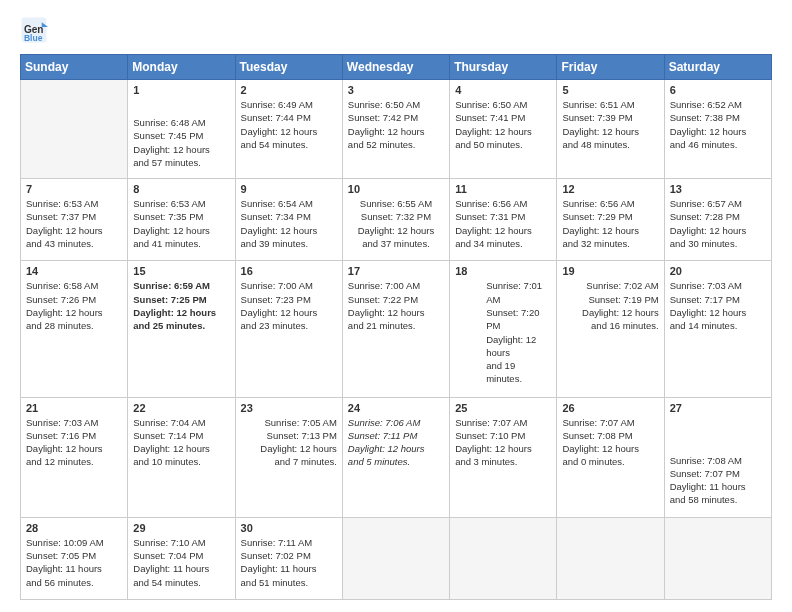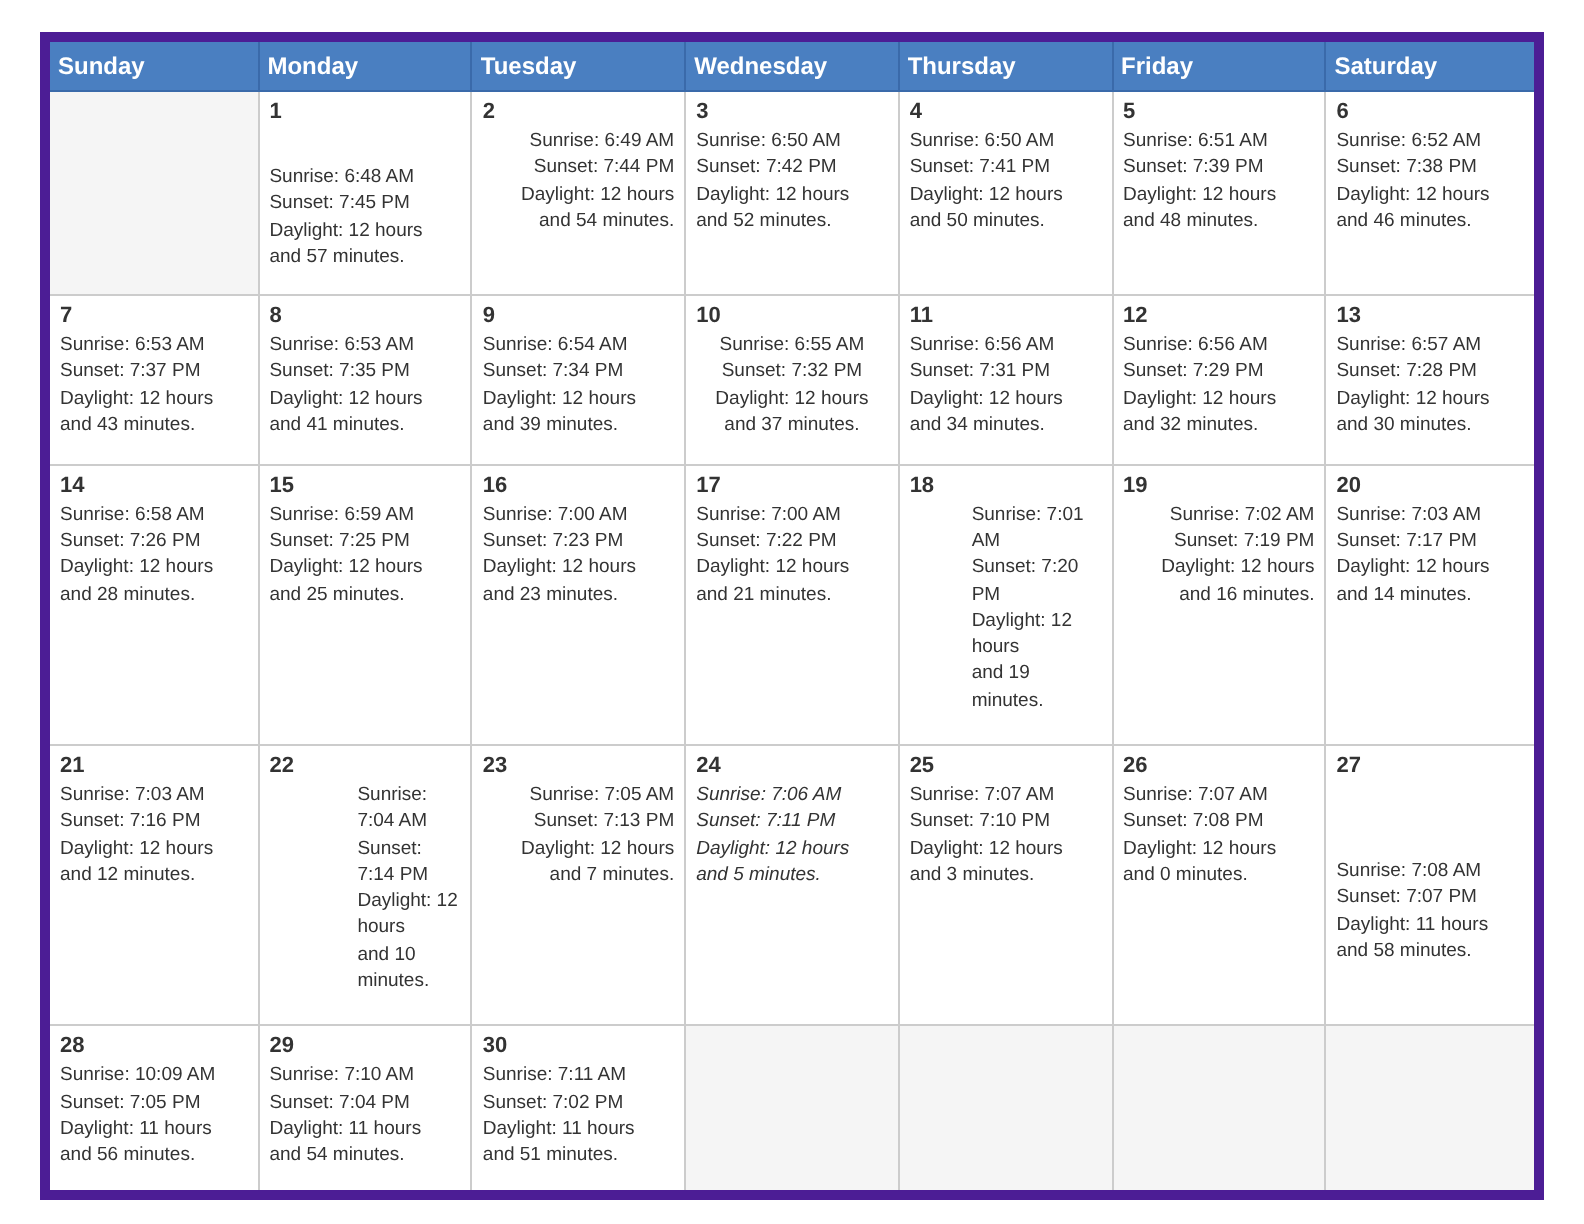--- a/index.html
+++ b/index.html
@@ -46,21 +46,21 @@
       font-size: 32px;
       font-weight: bold;
       color: #222;
     }
     .subtitle {
       font-size: 14px;
       color: #555;
     }
     .calendar {
       flex: 1;
-      border: 5px solid #4c1d95;
+      border: 1px solid #4c1d95;
       border-collapse: collapse;
       width: 100%;
       table-layout: fixed;
       padding-left: 28px;
     }
     .calendar th {
       background: #4a7fc1;
       color: #fff;
       font-size: 12px;
       font-weight: bold;
@@ -92,20 +92,40 @@
       color: #333;
     }
     .week-row td {
       height: 78px;
     }
   </style>
 </head>
 <body>
 
 <div class="page">
+  <div class="header">
+    <div class="logo">
+      <svg class="logo-icon" viewBox="0 0 36 36">
+        <rect x="2" y="2" width="32" height="32" rx="4" fill="#e8f0fa"></rect>
+        <text x="5" y="22" font-size="13" font-weight="bold" fill="#333" font-family="Arial">Gen</text>
+        <polygon points="28,8 36,14 28,14" fill="#4a90d9"></polygon>
+        <text x="5" y="32" font-size="11" font-weight="bold" fill="#4a90d9" font-family="Arial">Blue</text>
+      </svg>
+      <div>
+        <div class="logo-text">
+          <span></span><br>
+          <span class="blue"></span>
+        </div>
+      </div>
+    </div>
+    <div class="title-block">
+      <div class="month-title"></div>
+      <div class="subtitle"></div>
+    </div>
+  </div>
 
   <table class="calendar">
     <thead>
       <tr>
       <th>Sunday</th>
           <th>Monday</th>
           <th>Tuesday</th>
           <th>Wednesday</th>
           <th>Thursday</th>
           <th>Friday</th>
@@ -117,21 +137,21 @@
           <td class="empty"></td>
           <td>
             <span class="day-num">1</span>
             <div class="day-info" style="white-space: pre-line; margin-top: 20px;">Sunrise: 6:48 AM
 Sunset: 7:45 PM
 Daylight: 12 hours
 and 57 minutes.</div>
           </td>
           <td>
             <span class="day-num">2</span>
-            <div class="day-info" style="white-space: pre-line; text-align: right;">Sunrise: 6:49 AM
+            <div class="day-info" style="white-space: pre-line;">Sunrise: 6:49 AM
 Sunset: 7:44 PM
 Daylight: 12 hours
 and 54 minutes.</div>
           </td>
           <td>
             <span class="day-num">3</span>
             <div class="day-info" style="white-space: pre-line;">Sunrise: 6:50 AM
 Sunset: 7:42 PM
 Daylight: 12 hours
 and 52 minutes.</div>
@@ -212,21 +232,21 @@
         <tr class="week-row">
           <td>
             <span class="day-num">14</span>
             <div class="day-info" style="white-space: pre-line;">Sunrise: 6:58 AM
 Sunset: 7:26 PM
 Daylight: 12 hours
 and 28 minutes.</div>
           </td>
           <td>
             <span class="day-num">15</span>
-            <div class="day-info" style="white-space: pre-line;">Sunrise: 6:59 AM
+            <div class="day-info" style="white-space: pre-line; font-weight: bold;">Sunrise: 6:59 AM
 Sunset: 7:25 PM
 Daylight: 12 hours
 and 25 minutes.</div>
           </td>
           <td>
             <span class="day-num">16</span>
             <div class="day-info" style="white-space: pre-line;">Sunrise: 7:00 AM
 Sunset: 7:23 PM
 Daylight: 12 hours
 and 23 minutes.</div>
@@ -263,21 +283,21 @@
         <tr class="week-row">
           <td>
             <span class="day-num">21</span>
             <div class="day-info" style="white-space: pre-line;">Sunrise: 7:03 AM
 Sunset: 7:16 PM
 Daylight: 12 hours
 and 12 minutes.</div>
           </td>
           <td>
             <span class="day-num">22</span>
-            <div class="day-info" style="white-space: pre-line; margin-left: 44px;">Sunrise: 7:04 AM
+            <div class="day-info" style="white-space: pre-line;">Sunrise: 7:04 AM
 Sunset: 7:14 PM
 Daylight: 12 hours
 and 10 minutes.</div>
           </td>
           <td>
             <span class="day-num">23</span>
             <div class="day-info" style="white-space: pre-line; text-align: right;">Sunrise: 7:05 AM
 Sunset: 7:13 PM
 Daylight: 12 hours
 and 7 minutes.</div>

